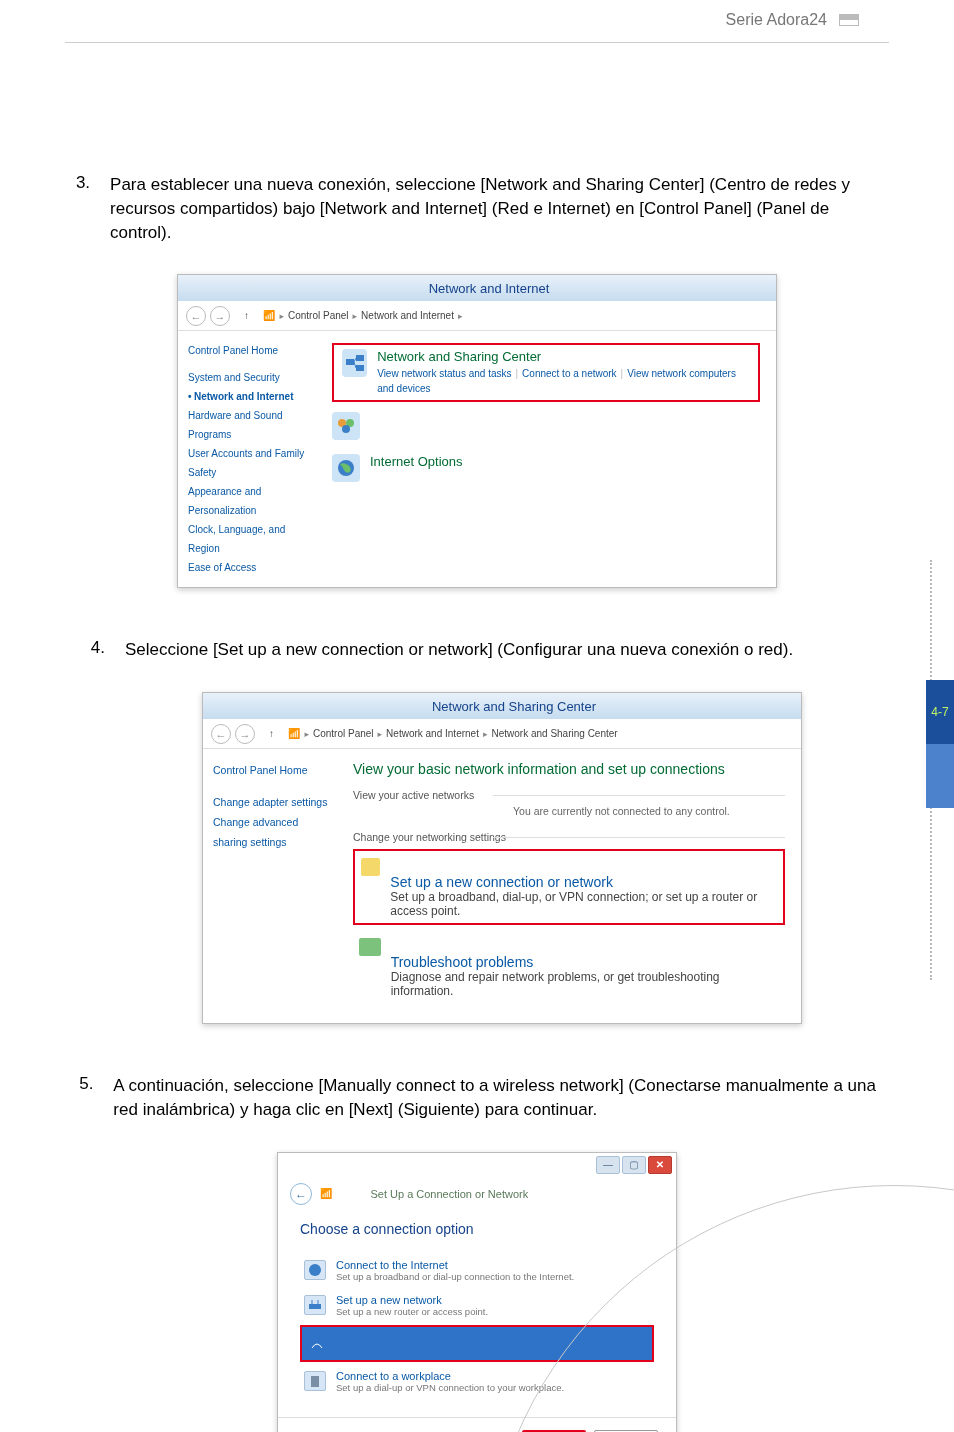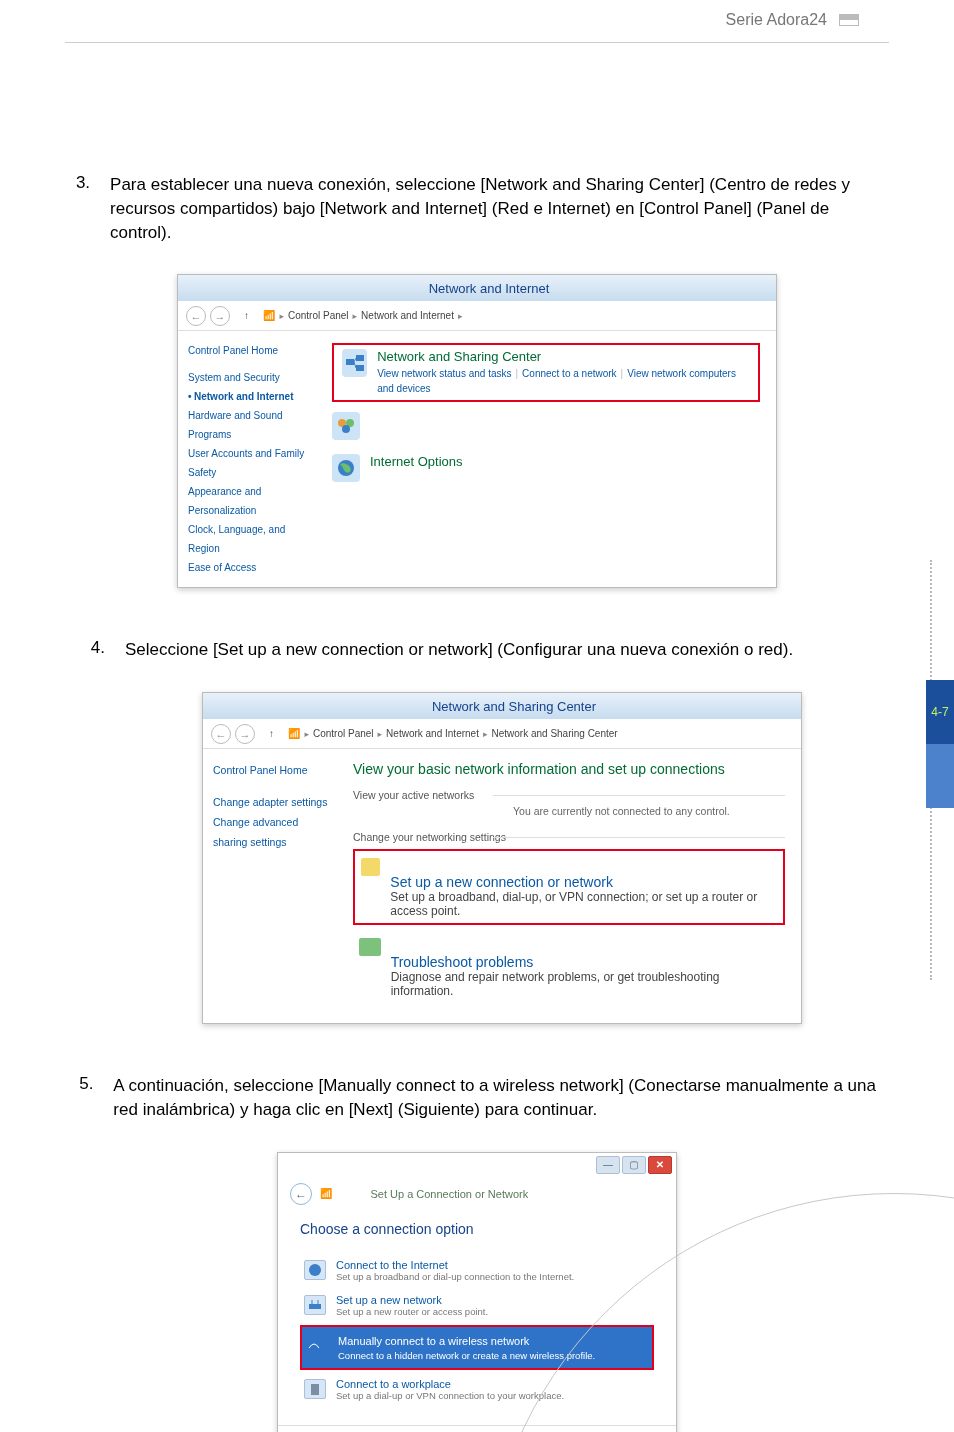--- a/index.html
+++ b/index.html
@@ -285,24 +285,20 @@
               <div class="wiz-osub">Set up a new router or access point.</div>
             </div>
           </div>
           <div class="redbox3">
             <div class="wiz-opt">
               <div class="wiz-oicon" style="background:#2e73c7; border-color:#2e73c7;">
                   <svg width="14" height="12">
                     <path d="M2 10 Q7 2 12 10" stroke="#fff" fill="none"></path>
                   </svg>
                 </div>
-              <div>
-                <div class="wiz-olabel">Manually connect to a wireless network</div>
-                <div class="wiz-osub">Connect to a hidden network or create a new wireless profile.</div>
-              </div>
             </div>
           </div>
           <div class="wiz-opt">
             <div class="wiz-oicon">
                 <svg width="14" height="14">
                   <rect x="3" y="2" width="8" height="11" fill="#7a8ea5"></rect>
                 </svg>
               </div>
             <div>
               <div class="wiz-olabel">Connect to a workplace</div>

